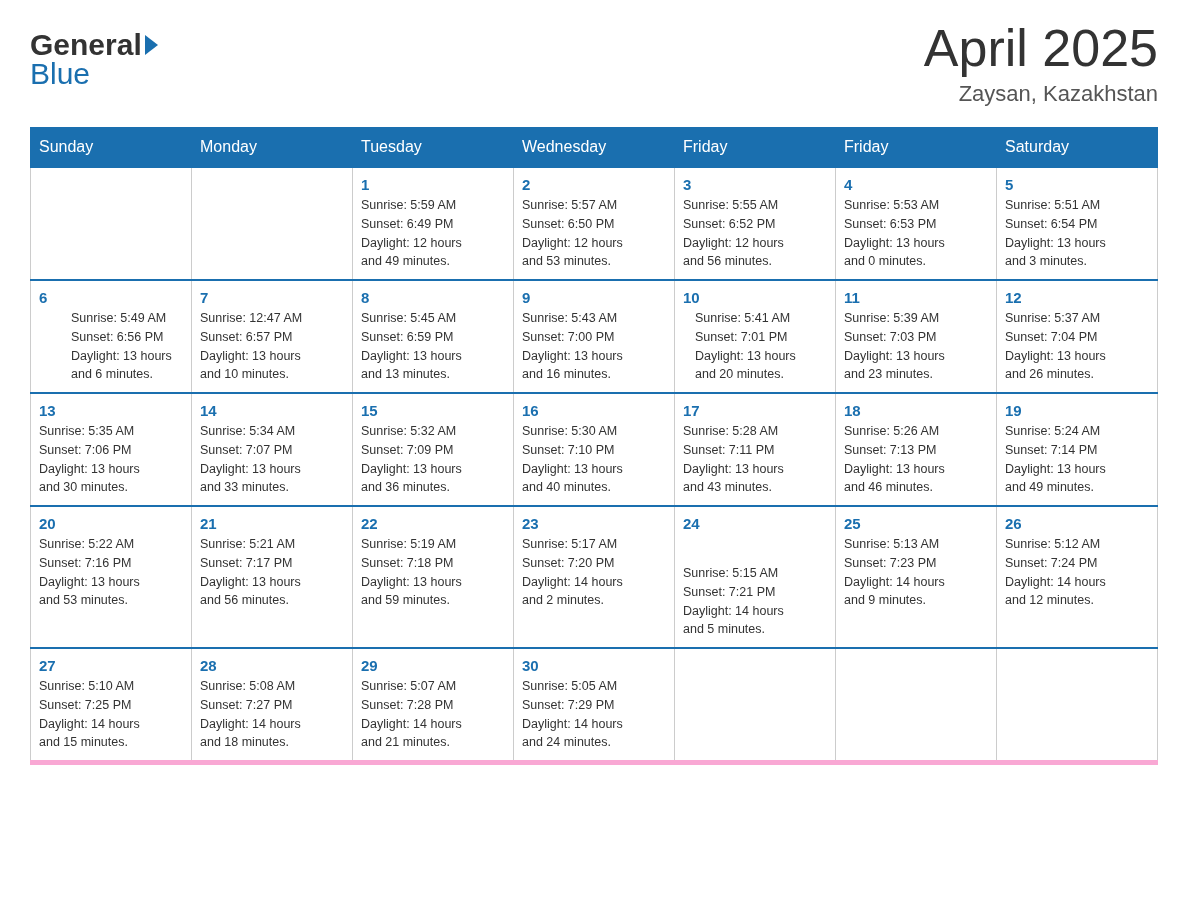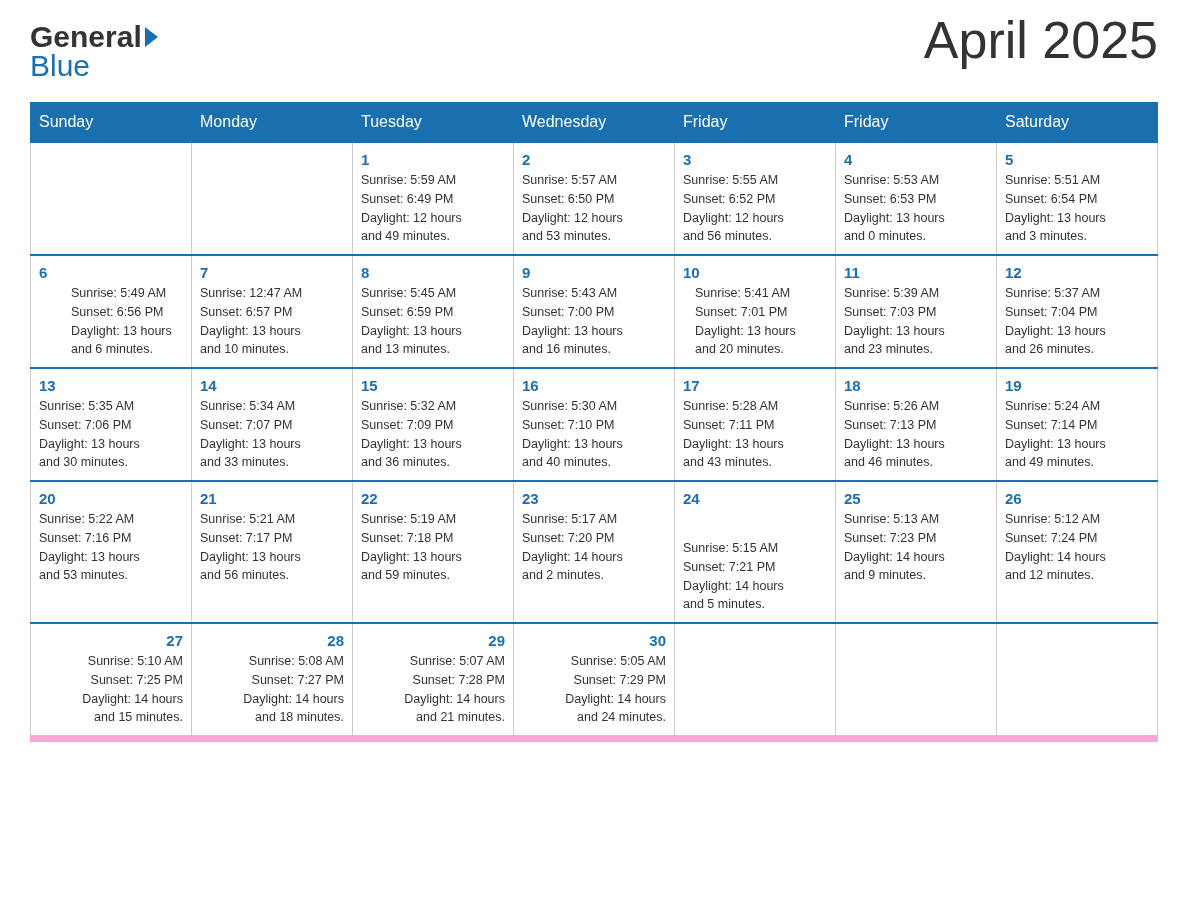--- a/index.html
+++ b/index.html
@@ -5,21 +5,21 @@
     * { box-sizing: border-box; margin: 0; padding: 0; }
     body {
       font-family: Arial, sans-serif;
       background: #fff;
       color: #333;
       width: 1188px;
       min-height: 918px;
     }
 
     .page-wrapper {
-      padding: 12px 30px;
+      padding: 20px 30px;
     }
 
     
     .header {
       display: flex;
       justify-content: space-between;
       align-items: flex-start;
       margin-bottom: 20px;
     }
 
@@ -101,41 +101,41 @@
       color: #333;
       line-height: 1.5;
     }
 
     .empty-cell {
       background: #fff;
     }
 
     
     .calendar-table tbody tr:last-child td {
-      border-bottom: 7px solid #f9a8d4;
-      text-align: right;
+      border-bottom: 5px solid #f9a8d4;
     }
   </style>
 </head>
 <body>
 
 <div class="page-wrapper">
 
   <div class="header">
     <div class="logo-area">
       <div class="logo-text">
         <div class="logo-row">
           <span style="font-size:30px;font-weight:bold;color:#333;">General</span>
           <span style="display:inline-block;width:0;height:0;border-left:13px solid #1a6faf;border-top:10px solid transparent;border-bottom:10px solid transparent;margin-left:3px;vertical-align:middle;"></span>
         </div>
         <span style="font-size:30px;font-weight:normal;color:#1a6faf;margin-top:-4px;">Blue</span>
       </div>
     </div>
     <div class="title-area">
       <div class="calendar-title">April 2025</div>
+      <div class="calendar-subtitle">Zaysan, Kazakhstan</div>
     </div>
   </div>
 
   <table class="calendar-table">
     <thead>
       <tr>
 
       <th>Sunday</th>
           <th>Monday</th>
           <th>Tuesday</th>

